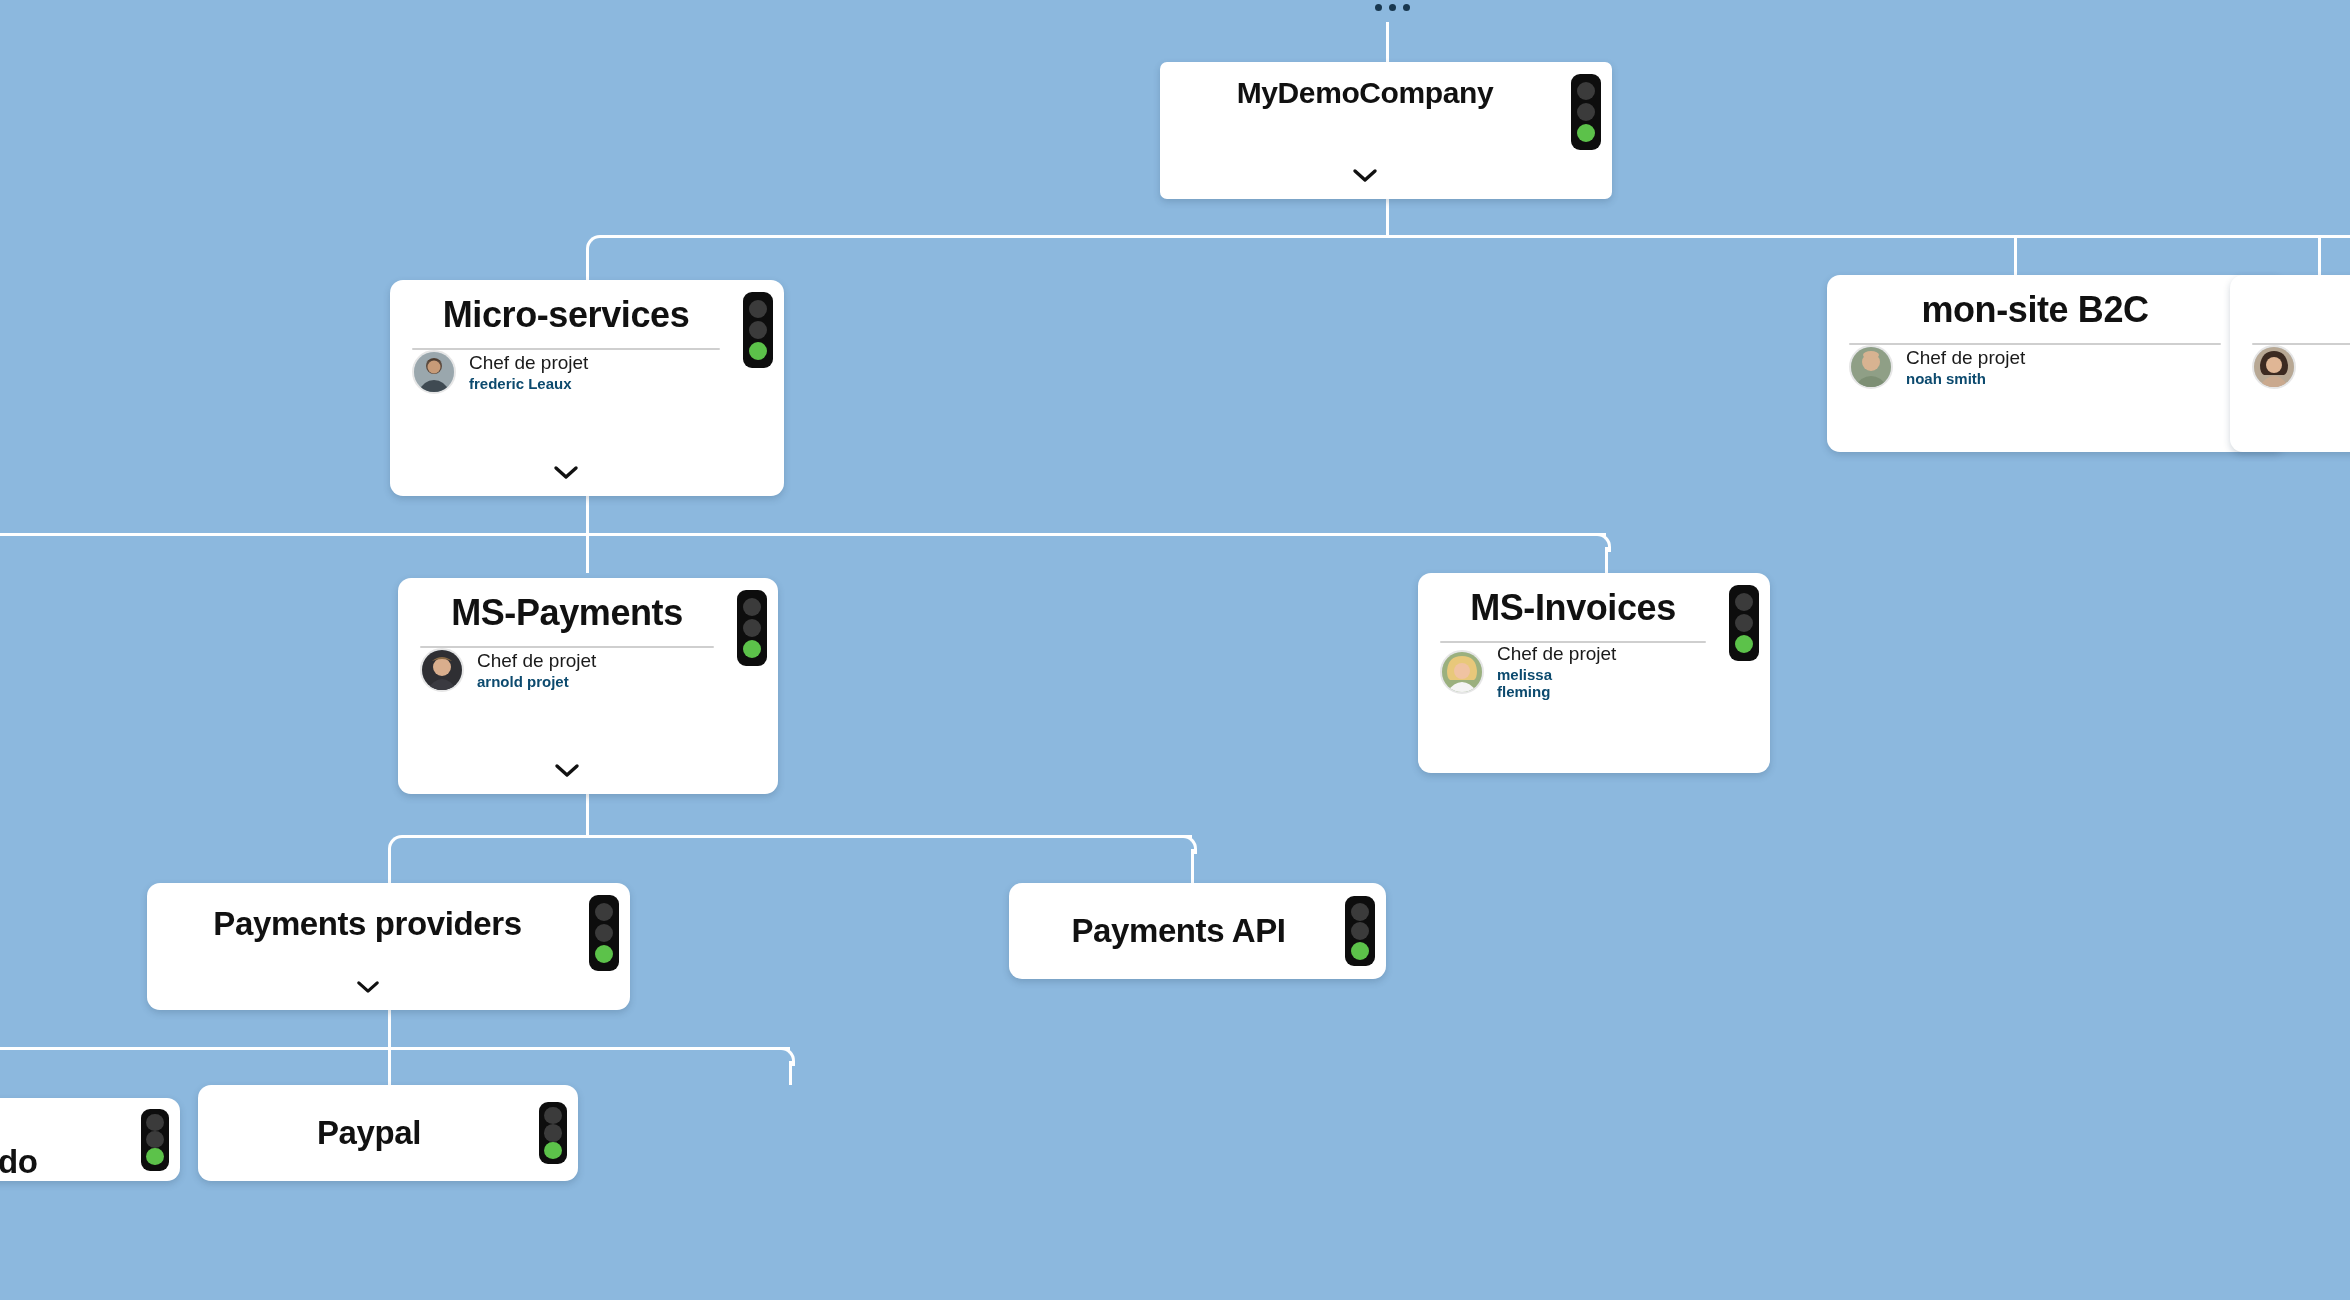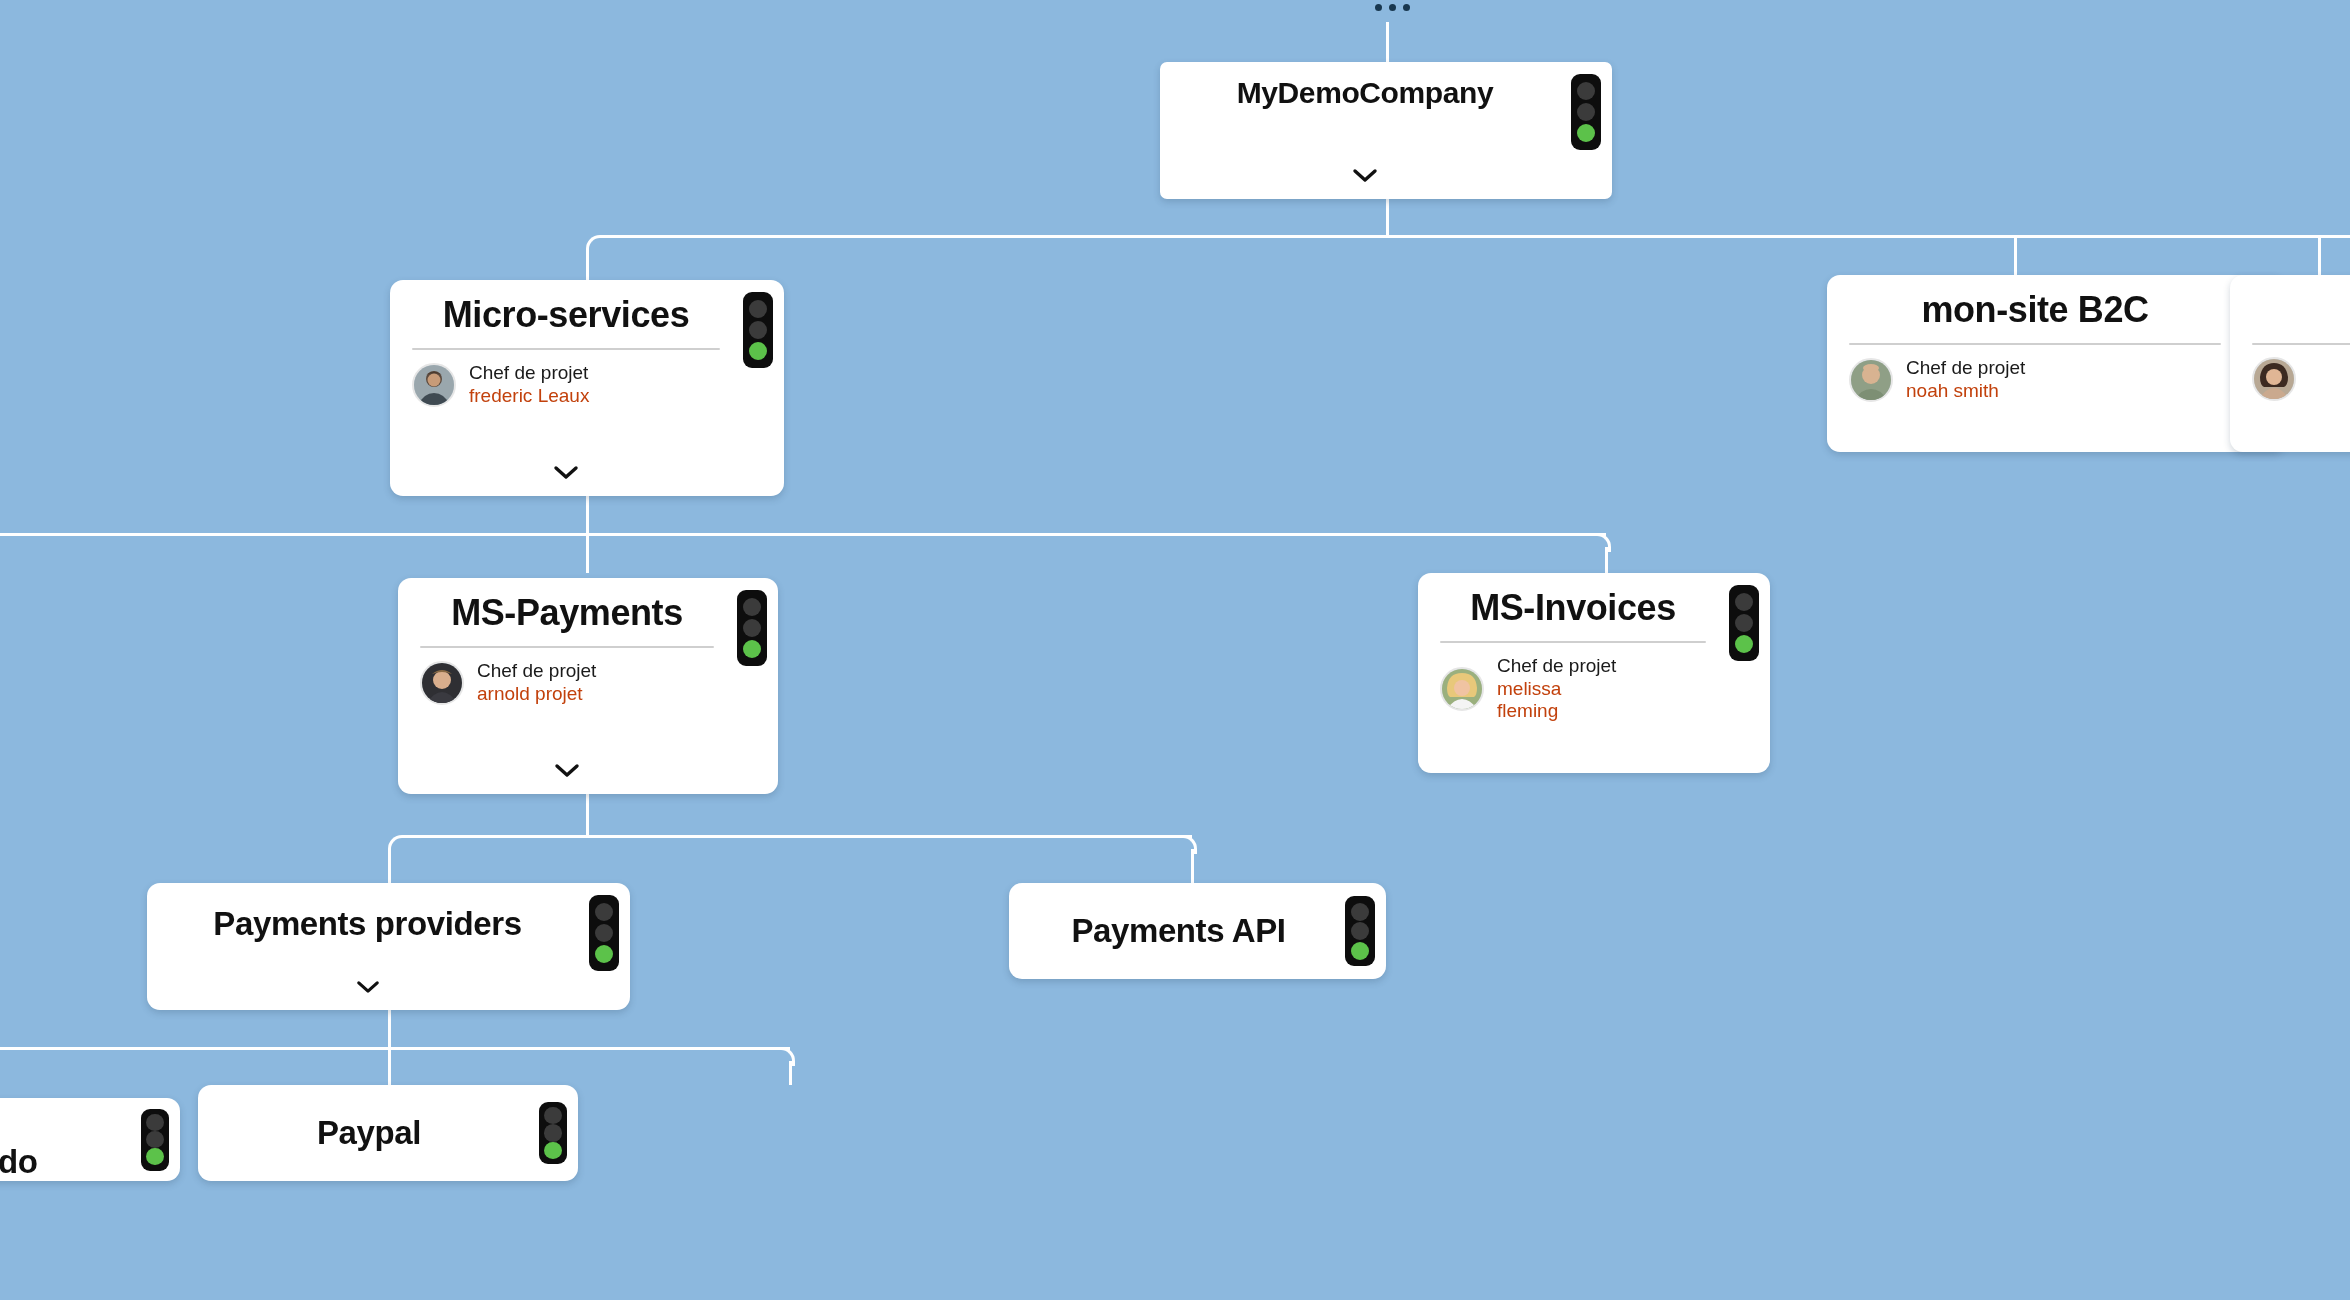--- a/index.html
+++ b/index.html
@@ -88,21 +88,20 @@
     height: 2px;
     background: #cfcfcf;
     margin: 13px 0 0 0;
     border-radius: 1px;
   }
 
   .lead-row {
     display: flex;
     align-items: center;
     gap: 13px;
-    margin-top: 12px;
   }
 
   .avatar {
     width: 40px;
     height: 40px;
     min-width: 40px;
     border-radius: 50%;
     border: 2px solid #e6e6e6;
     background: #c8d4dc;
     overflow: hidden;
@@ -115,23 +114,23 @@
     display: flex;
     flex-direction: column;
     line-height: 1.18;
   }
   .lead-role {
     font-size: 19px;
     color: #1a1a1a;
     font-weight: normal;
   }
   .lead-name {
-    font-size: 19px;
-    color: #c2410c;
-    font-weight: normal;
+    font-size: 15px;
+    color: #0c4a6e;
+    font-weight: bold;
   }
 
   .chevron {
     margin-top: auto;
     align-self: center;
     padding-top: 10px;
     padding-bottom: 2px;
     line-height: 0;
   }
   .chevron svg { display: block; }

